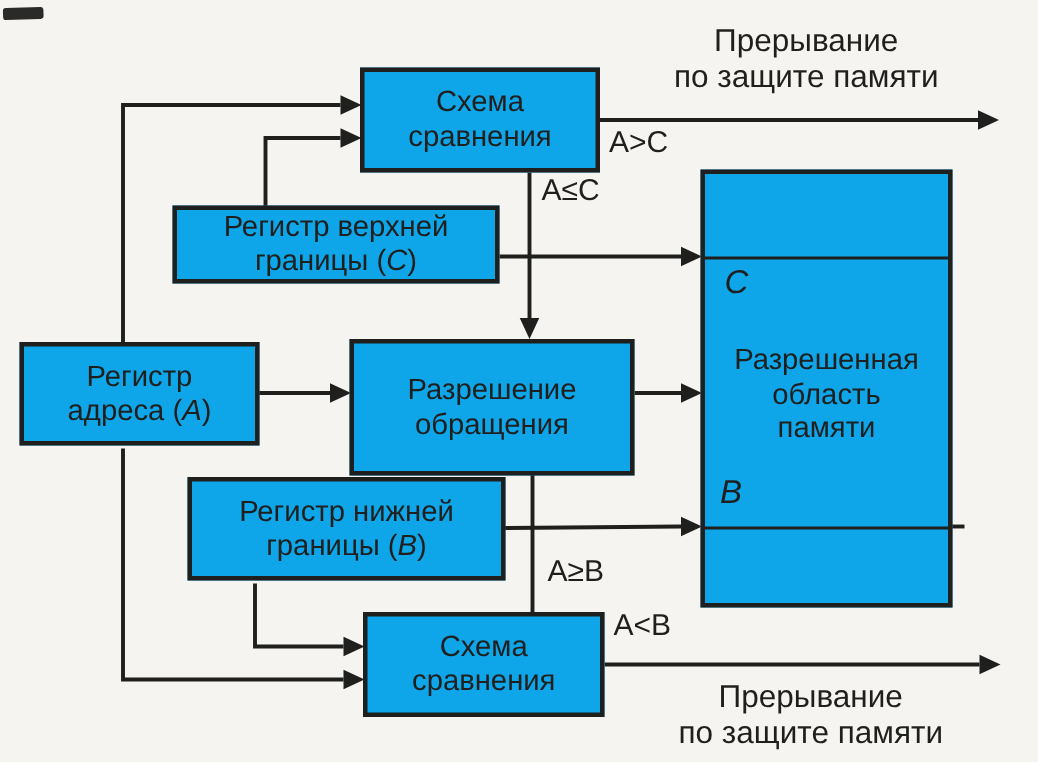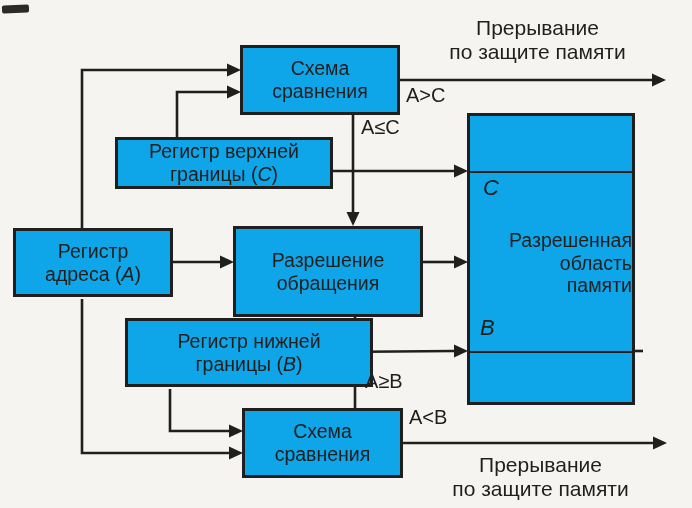--- a/index.html
+++ b/index.html
@@ -99,36 +99,36 @@
   <div class="box" style="left:13px;top:228px;width:160px;height:69px;">
     <span class="lbl"><span>Регистр
 адреса (</span><i>A</i><span>)</span></span>
   </div>
 
   <div class="box" style="left:233px;top:226px;width:190px;height:91px;">
     <span class="lbl">Разрешение
 обращения</span>
   </div>
 
-  <div class="box" style="left:125px;top:318px;width:248px;height:69px;">
+  <div class="box" style="left:125px;top:318px;width:212px;height:69px;">
     <span class="lbl"><span>Регистр нижней
 границы (</span><i>B</i><span>)</span></span>
   </div>
 
   <div class="box" style="left:242px;top:408px;width:161px;height:70px;">
     <span class="lbl">Схема
 сравнения</span>
   </div>
 
   <div class="box" style="left:467px;top:113px;width:168px;height:292px;">
     <div class="mem-divider" style="top:54.5px;"></div>
     <div class="mem-divider" style="top:234.5px;"></div>
     <span class="mem-label" style="left:13px;top:60px;">C</span>
     <span class="mem-label" style="left:10px;top:200px;">B</span>
-    <div class="mem-text" style="top:113px;text-align:right;">Разрешенная
+    <div class="mem-text" style="top:113px;">Разрешенная
 область
 памяти</div>
   </div>
 
   <div class="edge-label" style="left:406px;top:84px;">A&gt;C</div>
   <div class="edge-label" style="left:361px;top:116px;">A≤C</div>
   <div class="edge-label" style="left:365px;top:370px;text-align:right;">A≥B</div>
   <div class="edge-label" style="left:409px;top:406px;">A&lt;B</div>
 
   <div class="interrupt" style="left:405px;top:16px;width:265px;">Прерывание

